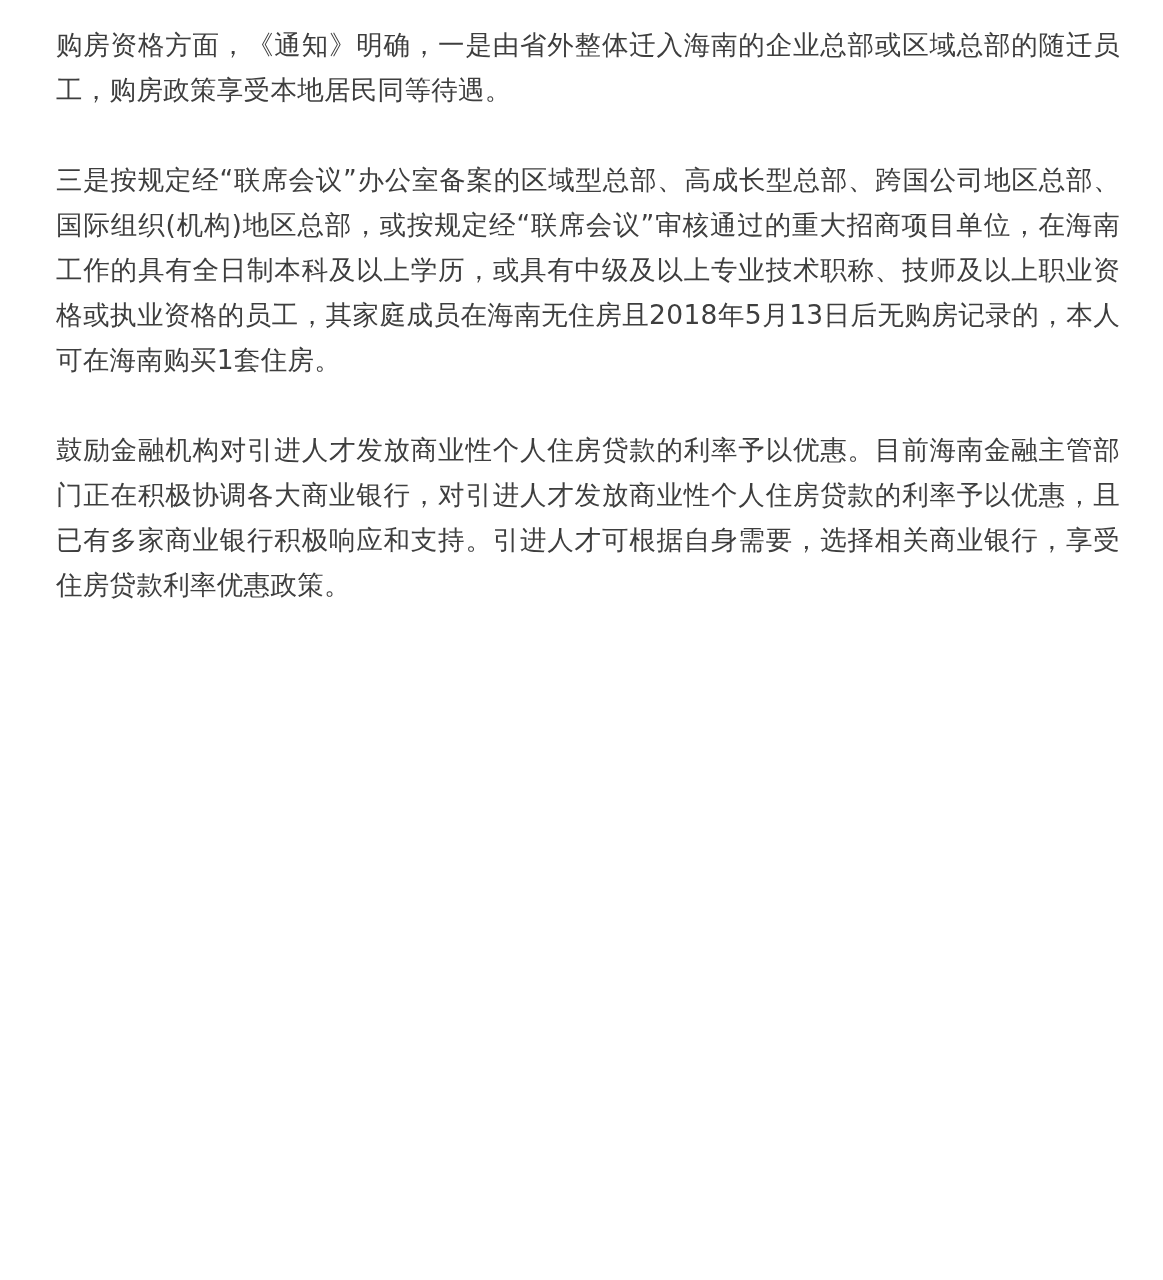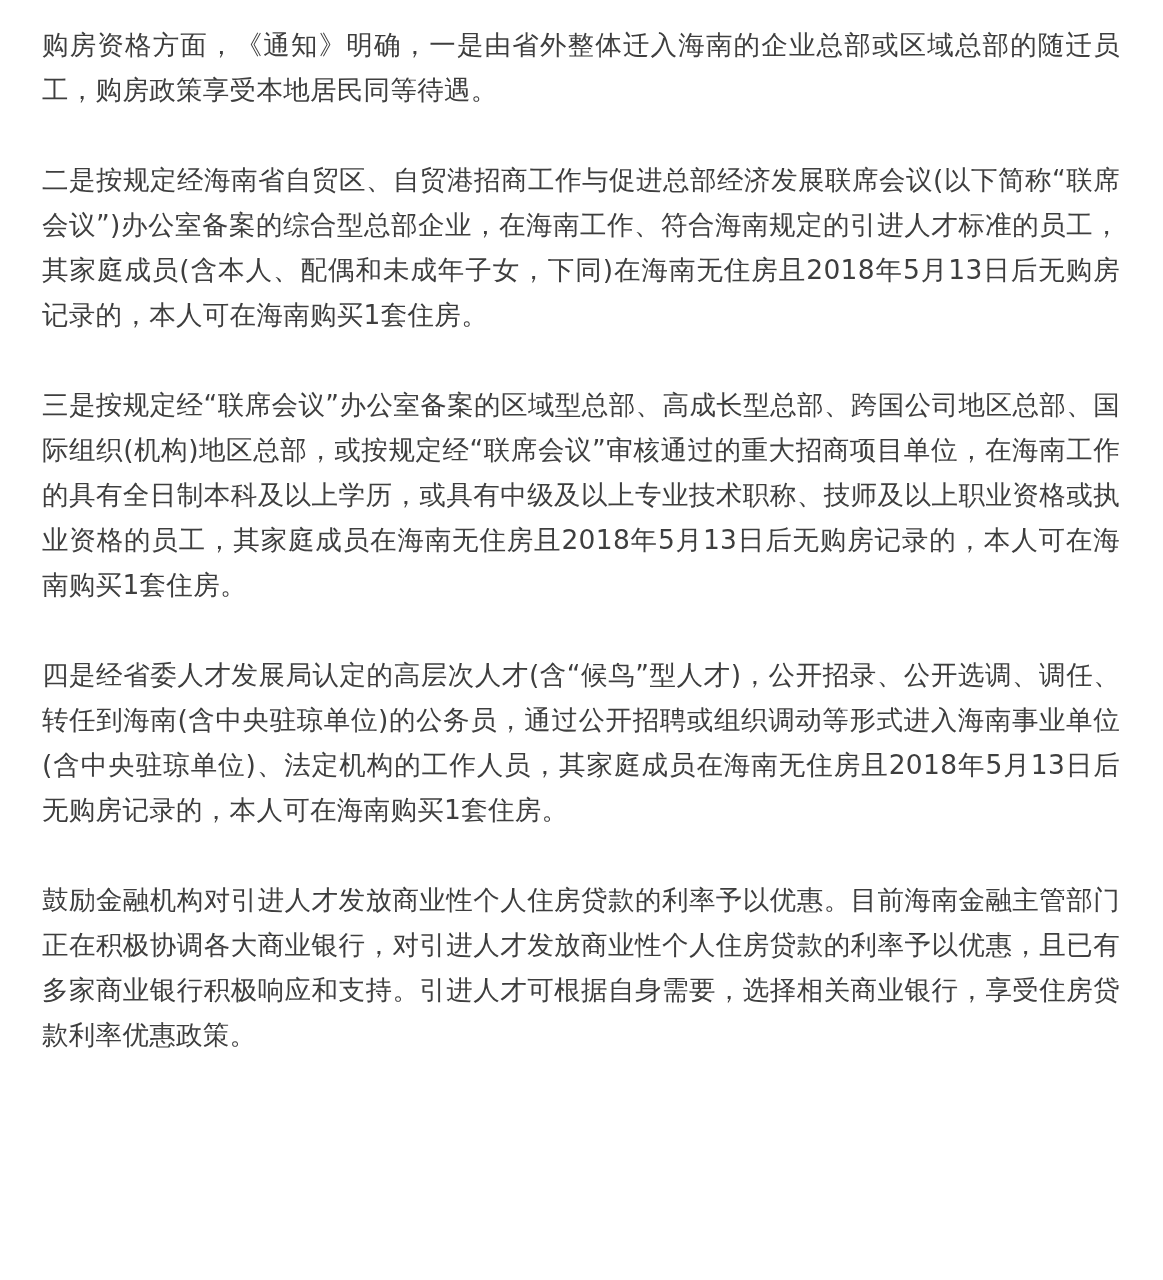--- a/index.html
+++ b/index.html
@@ -18,28 +18,26 @@
     left: 40px;
     top: 22px;
     width: 1080px;
     color: #3e3e3e;
     font-family: "DejaVu Sans", "Liberation Sans", sans-serif;
     font-size: 26.5px;
     line-height: 45px;
     letter-spacing: 0.3px;
   }
   .article p {
-    margin: 0 0 45px 2px;
+    margin: 0 0 45px 16px;
     text-align: justify;
     word-break: break-all;
   }
   .article p.last { margin-bottom: 0; }
 </style>
 </head>
 <body>
 
 <div class="article">
   <p>购房资格方面，《通知》明确，一是由省外整体迁入海南的企业总部或区域总部的随迁员工，购房政策享受本地居民同等待遇。</p>
-  <p>二是按规定经海南省自贸区、自贸港招商工作与促进总部经济发展联席会议(以下简称“联席会议”)办公室备案的综合型总部企业，在海南工作、符合海南规定的引进人才标准的员工，其家庭成员(含本人、配偶和未成年子女，下同)在海南无住房且2018年5月13日后无购房记录的，本人可在海南购买1套住房。</p>
   <p>三是按规定经“联席会议”办公室备案的区域型总部、高成长型总部、跨国公司地区总部、国际组织(机构)地区总部，或按规定经“联席会议”审核通过的重大招商项目单位，在海南工作的具有全日制本科及以上学历，或具有中级及以上专业技术职称、技师及以上职业资格或执业资格的员工，其家庭成员在海南无住房且2018年5月13日后无购房记录的，本人可在海南购买1套住房。</p>
-  <p>四是经省委人才发展局认定的高层次人才(含“候鸟”型人才)，公开招录、公开选调、调任、转任到海南(含中央驻琼单位)的公务员，通过公开招聘或组织调动等形式进入海南事业单位(含中央驻琼单位)、法定机构的工作人员，其家庭成员在海南无住房且2018年5月13日后无购房记录的，本人可在海南购买1套住房。</p>
   <p class="last">鼓励金融机构对引进人才发放商业性个人住房贷款的利率予以优惠。目前海南金融主管部门正在积极协调各大商业银行，对引进人才发放商业性个人住房贷款的利率予以优惠，且已有多家商业银行积极响应和支持。引进人才可根据自身需要，选择相关商业银行，享受住房贷款利率优惠政策。</p>
 </div>
 
 </body></html>

